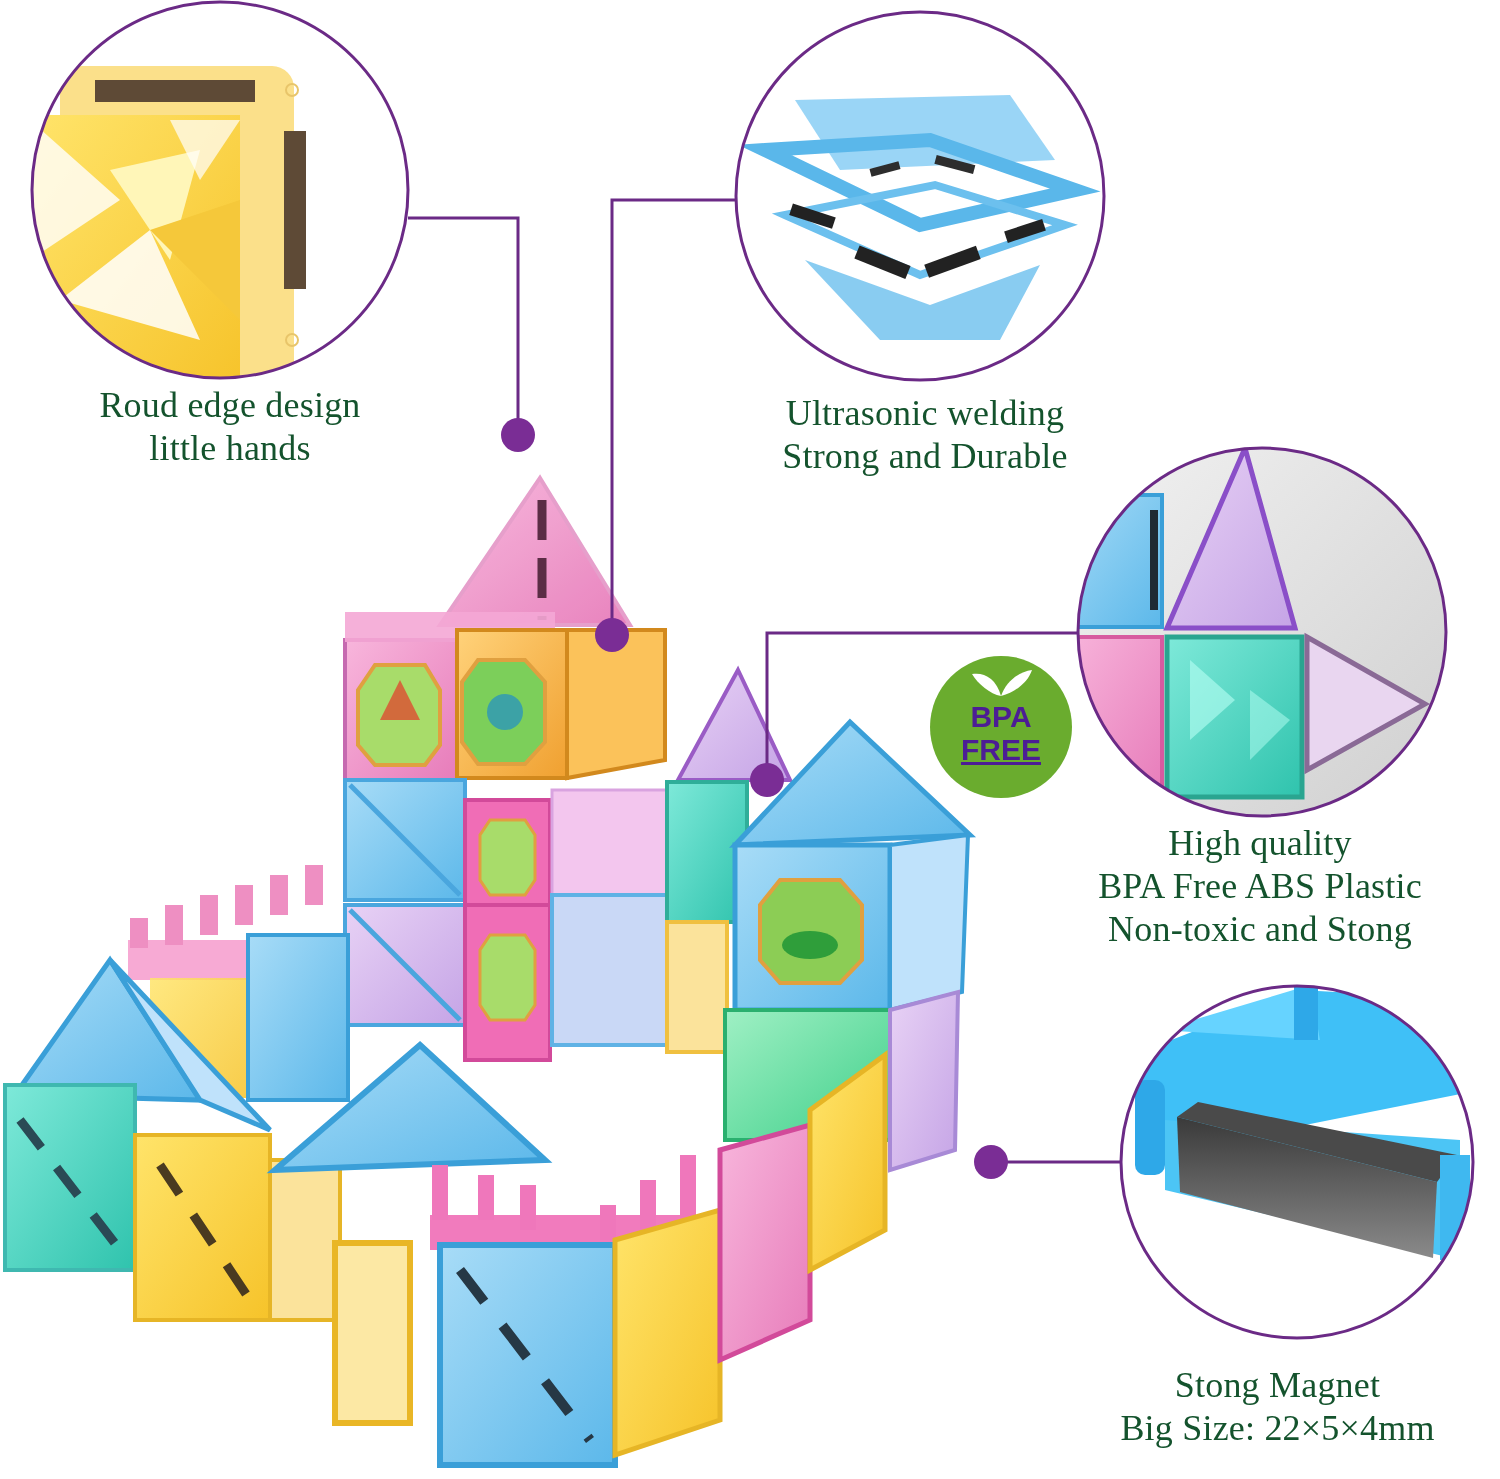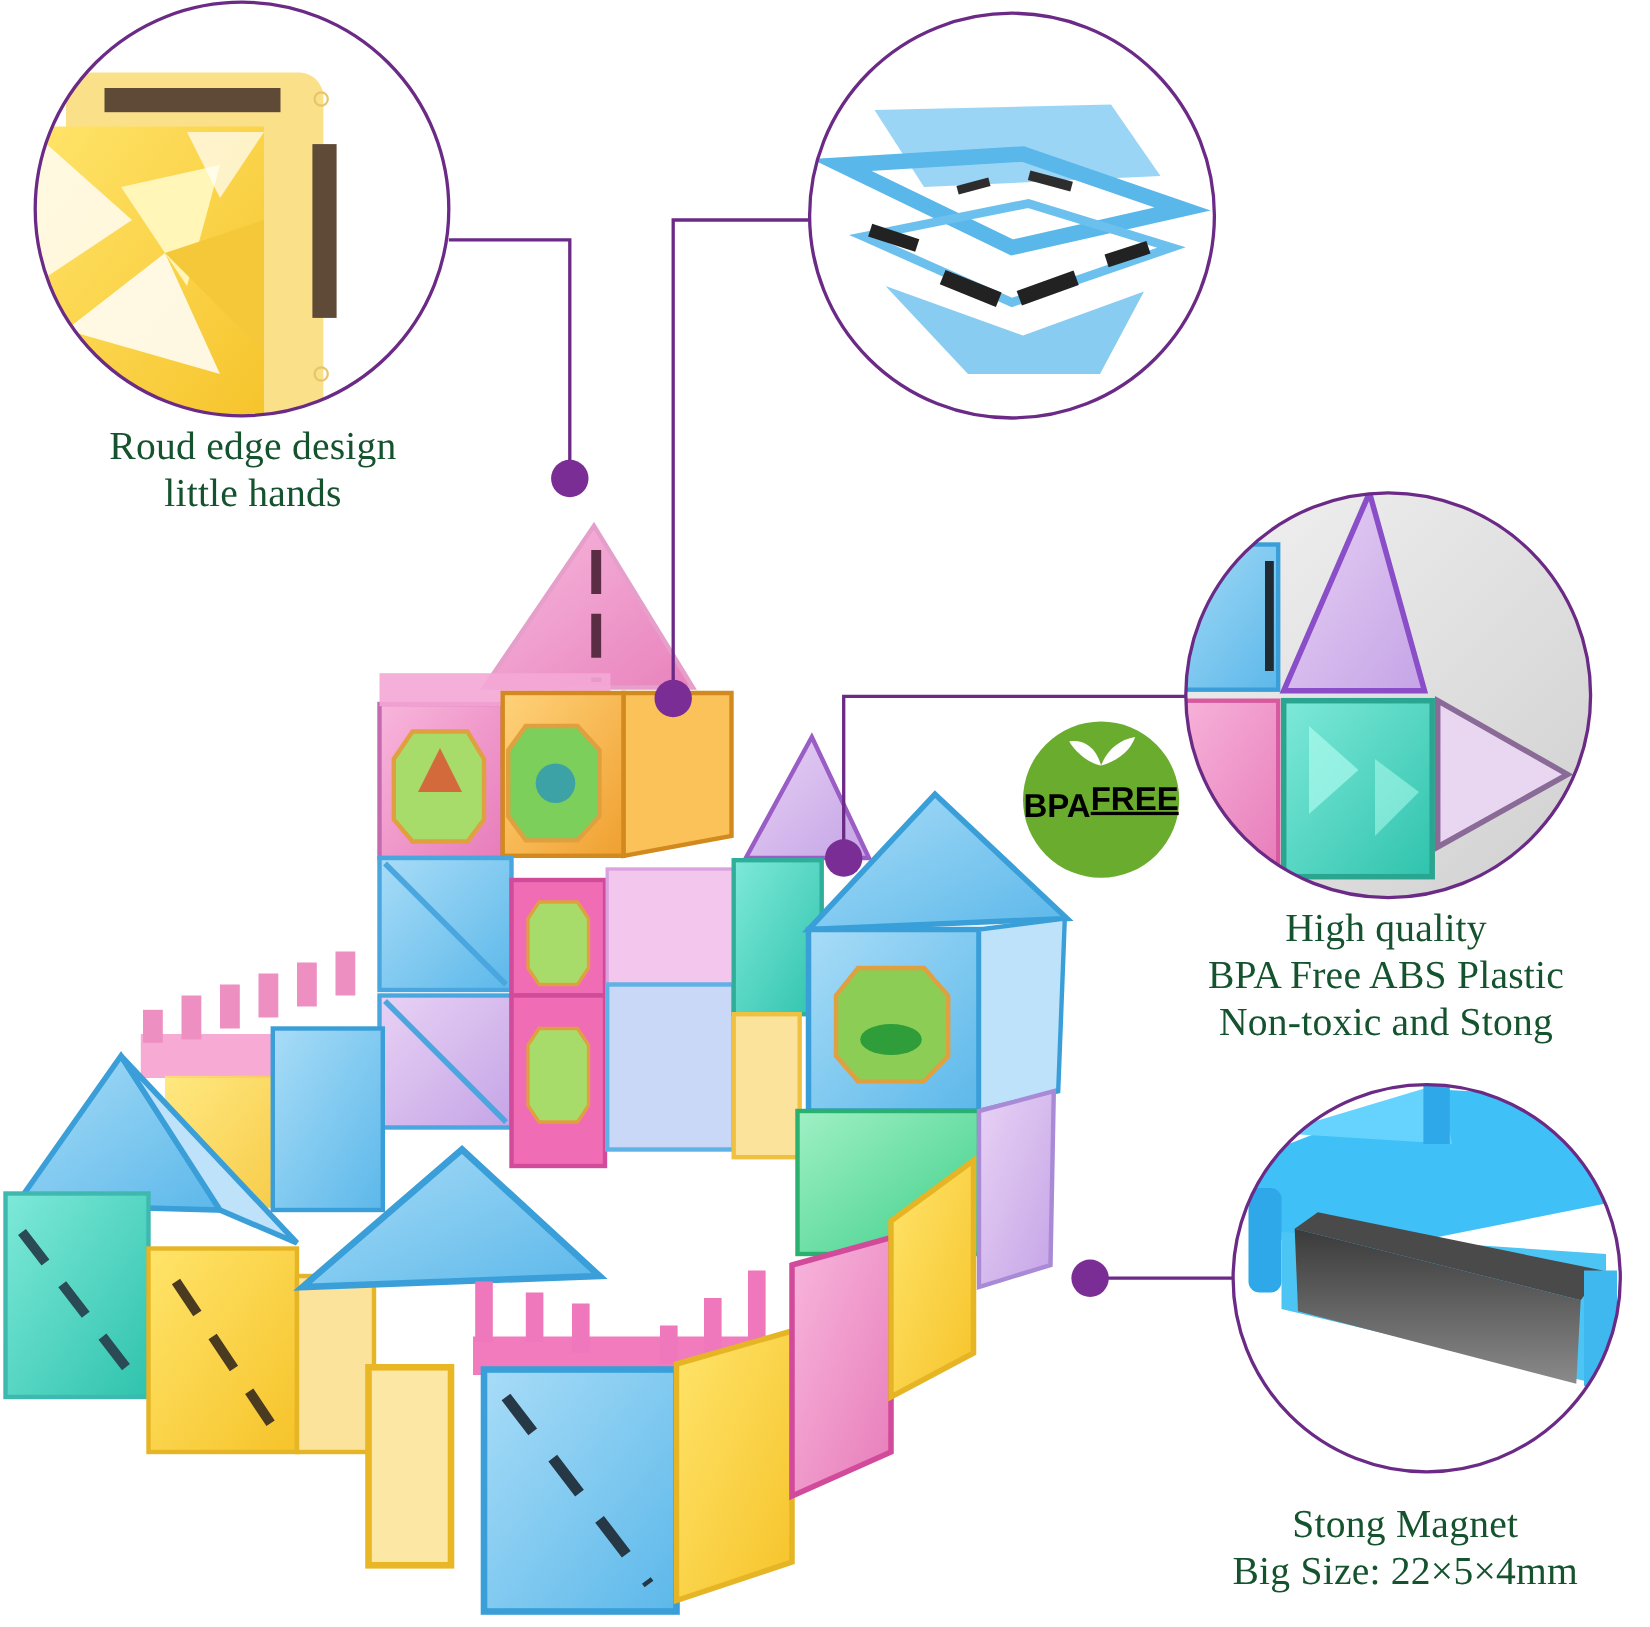--- a/index.html
+++ b/index.html
@@ -3,22 +3,22 @@
 <meta charset="utf-8">
 <style>
   html, body { margin: 0; padding: 0; background: #ffffff; }
   body { width: 1500px; height: 1479px; position: relative; overflow: hidden;
          font-family: "DejaVu Sans", sans-serif; }
   .canvas { position: absolute; left: 0; top: 0; width: 1500px; height: 1479px; }
   .caption { position: absolute; color: #14532d; font-family: Liberation Serif, serif;
              font-size: 36px; line-height: 43px; text-align: center; letter-spacing: 0.2px; white-space: nowrap; }
   .caption div { display: block; }
   .cap-right { text-align: center; }
-  .badge { position: absolute; border-radius: 50%; display: flex; flex-direction: row;
-           align-items: center; justify-content: center; color: #000000;
+  .badge { position: absolute; border-radius: 50%; display: flex; flex-direction: column;
+           align-items: center; justify-content: center; color: #4c1d95;
            font-family: "Liberation Sans", sans-serif; font-weight: bold; }
   .badge .l1 { font-size: 30px; line-height: 32px; margin-top: 14px; }
   .badge .l2 { font-size: 30px; line-height: 34px; text-decoration: underline; }
   .leaf { position: absolute; top: 12px; left: 50%; transform: translateX(-50%); }
 </style>
 </head>
 <body>
 
 <div class="canvas">
 
@@ -255,20 +255,24 @@
     </svg>
     <span class="l1">BPA</span>
     <span class="l2">FREE</span>
   </div>
 
   <div class="caption" style="left:60px; top:384px; width:340px;">
     <div>Roud edge design</div>
     <div>little hands</div>
   </div>
 
+  <div class="caption" style="left:745px; top:392px; width:360px;">
+    <div>Ultrasonic welding</div>
+    <div>Strong and Durable</div>
+  </div>
 
   <div class="caption" style="left:1060px; top:822px; width:400px;">
     <div>High quality</div>
     <div>BPA Free ABS Plastic</div>
     <div>Non-toxic and Stong</div>
   </div>
 
   <div class="caption cap-right" style="left:1090px; top:1364px; width:375px;">
     <div>Stong Magnet</div>
     <div>Big Size: 22×5×4mm</div>

